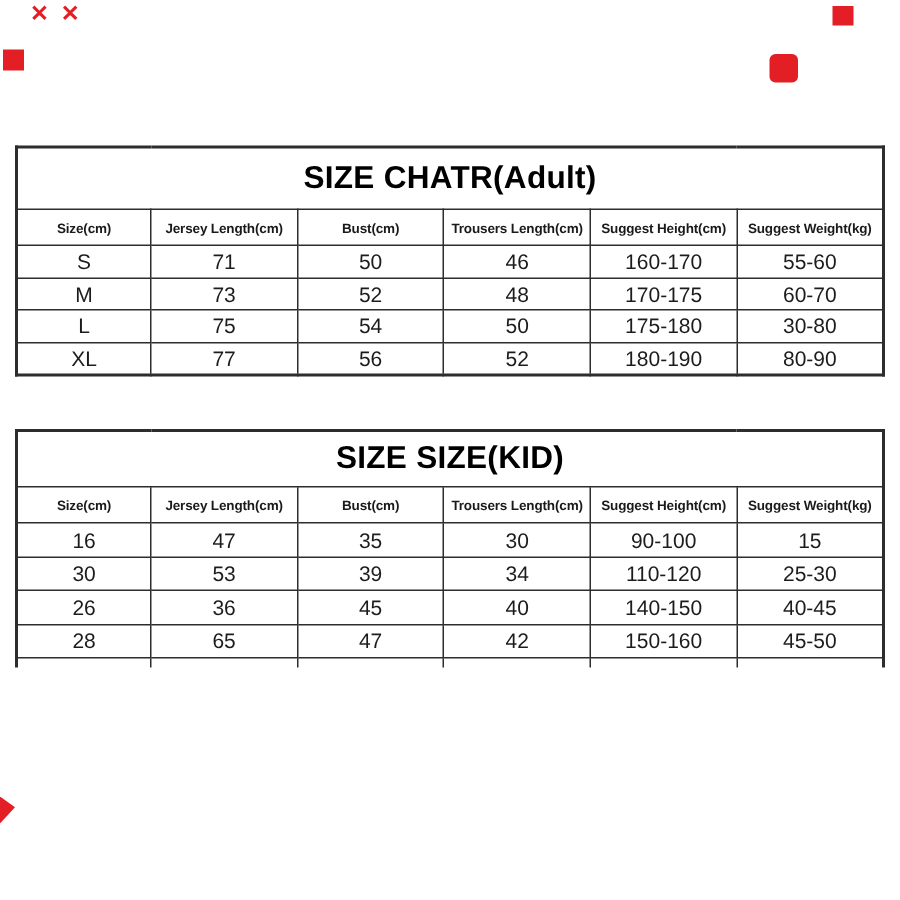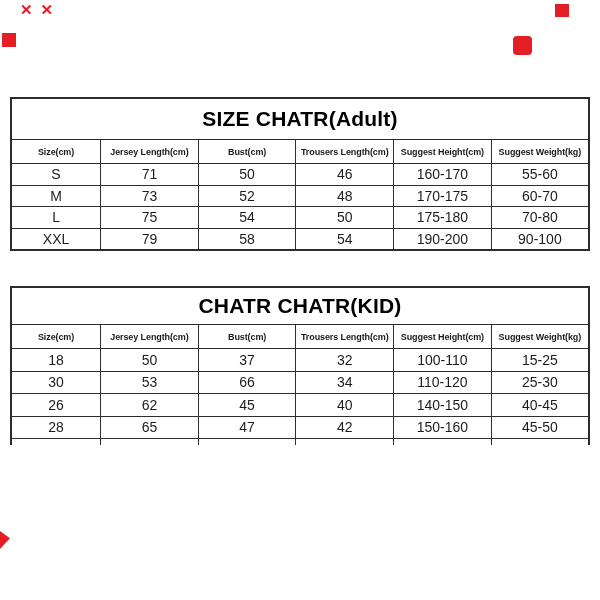--- a/index.html
+++ b/index.html
@@ -120,71 +120,71 @@
           <td>48</td>
           <td>170-175</td>
           <td>60-70</td>
         </tr>
         <tr class="data-row">
           <td>L</td>
           <td>75</td>
           <td>54</td>
           <td>50</td>
           <td>175-180</td>
-          <td>70-80</td>
-        </tr>
-        <tr class="data-row">
-          <td>XXL</td>
-          <td>79</td>
-          <td>58</td>
-          <td>54</td>
-          <td>190-200</td>
-          <td>90-100</td>
+          <td>30-80</td>
+        </tr>
+        <tr class="data-row">
+          <td>XL</td>
+          <td>77</td>
+          <td>56</td>
+          <td>52</td>
+          <td>180-190</td>
+          <td>80-90</td>
         </tr>
       </tbody>
     </table>
 </section>
 
 <section class="size-table kid">
   <table>
     <colgroup>
         <col class="c1">
         <col span="5">
       </colgroup>
   <tbody>
         <tr class="title-row">
-          <td colspan="6">CHATR CHATR(KID)</td>
+          <td colspan="6">SIZE SIZE(KID)</td>
         </tr>
         <tr class="header-row">
           <td>Size(cm)</td>
           <td>Jersey Length(cm)</td>
           <td>Bust(cm)</td>
           <td>Trousers Length(cm)</td>
           <td>Suggest Height(cm)</td>
           <td>Suggest Weight(kg)</td>
         </tr>
         <tr class="data-row">
-          <td>18</td>
-          <td>50</td>
-          <td>37</td>
-          <td>32</td>
-          <td>100-110</td>
-          <td>15-25</td>
+          <td>16</td>
+          <td>47</td>
+          <td>35</td>
+          <td>30</td>
+          <td>90-100</td>
+          <td>15</td>
         </tr>
         <tr class="data-row">
           <td>30</td>
           <td>53</td>
-          <td>66</td>
+          <td>39</td>
           <td>34</td>
           <td>110-120</td>
           <td>25-30</td>
         </tr>
         <tr class="data-row">
           <td>26</td>
-          <td>62</td>
+          <td>36</td>
           <td>45</td>
           <td>40</td>
           <td>140-150</td>
           <td>40-45</td>
         </tr>
         <tr class="data-row">
           <td>28</td>
           <td>65</td>
           <td>47</td>
           <td>42</td>

